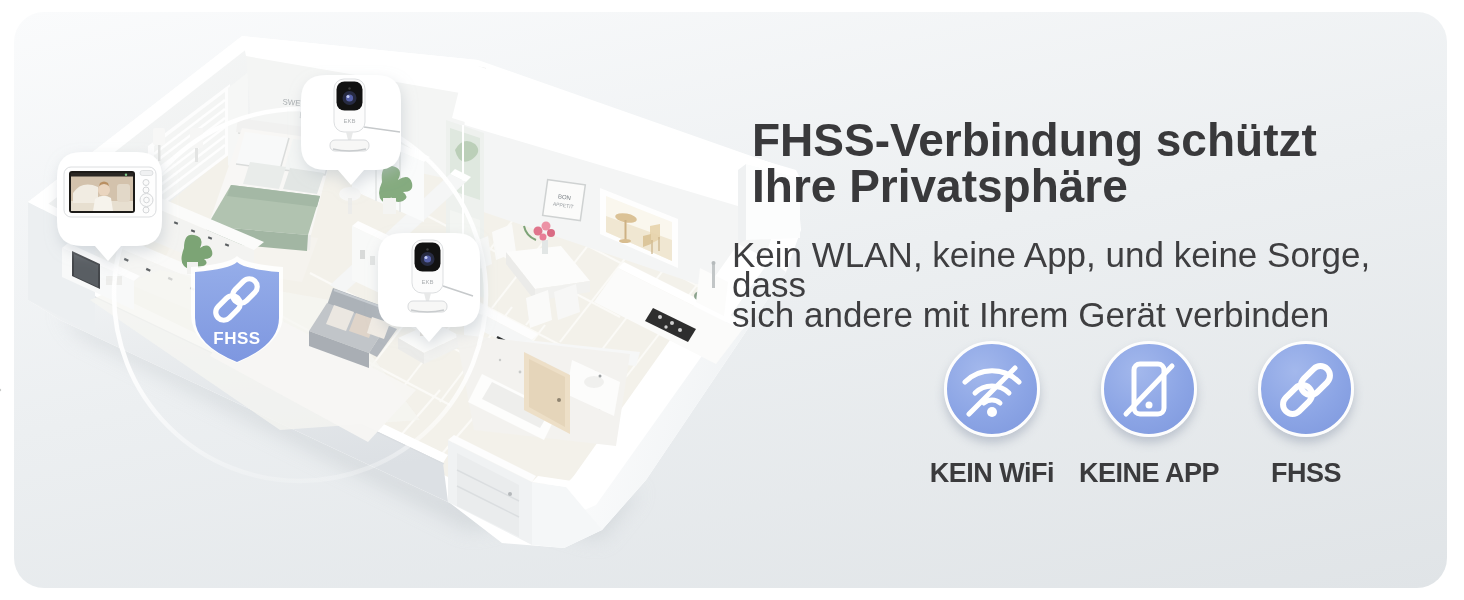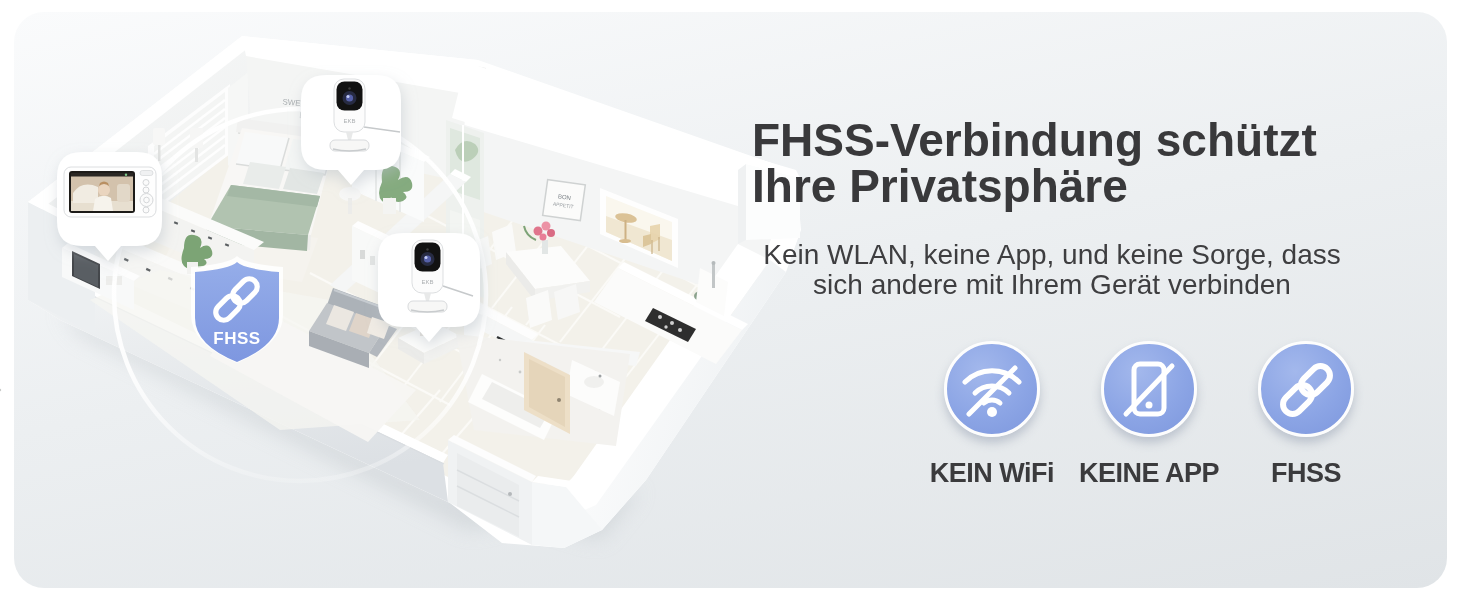--- a/index.html
+++ b/index.html
@@ -3,22 +3,22 @@
 <meta charset="utf-8">
 <title>FHSS</title>
 <style>
   html,body{margin:0;padding:0;background:#ffffff;width:1464px;height:600px;overflow:hidden;}
   body{font-family:"Liberation Sans", sans-serif;}
   .panel{position:absolute;left:14px;top:12px;width:1433px;height:576px;border-radius:30px;
     background:linear-gradient(168deg,#fafbfc 0%,#ecefF1 48%,#e0e4e7 100%);}
   .scene{position:absolute;left:0;top:0;width:1464px;height:600px;}
   .headline{position:absolute;right:92px;top:117px;width:620px;text-align:left;
     color:#39393b;font-weight:bold;font-size:46px;line-height:46px;letter-spacing:0px;}
-  .sub{position:absolute;right:92px;top:240px;width:640px;text-align:center;
-    color:#3e3e40;font-size:28px;line-height:30px;}
+  .sub{position:absolute;right:92px;top:240px;width:640px;text-align:left;
+    color:#3e3e40;font-size:35px;line-height:30px;}
   .icons{position:absolute;left:900px;top:341px;width:520px;height:150px;}
   .iconwrap{position:absolute;top:0;width:170px;text-align:center;white-space:nowrap;}
   .circle{width:96px;height:96px;border-radius:50%;margin:0 auto;
     background:radial-gradient(circle at 38% 30%,#a3b8ec 0%,#8ca5e5 55%,#7d97dd 100%);
     border:3px solid #fdfdfd;box-sizing:border-box;
     box-shadow:0 6px 10px rgba(140,150,170,0.45);}
   .iclabel{margin-top:21px;font-size:27px;font-weight:bold;color:#3b3b3d;letter-spacing:-0.5px;}
 </style>
 </head>
 <body>

